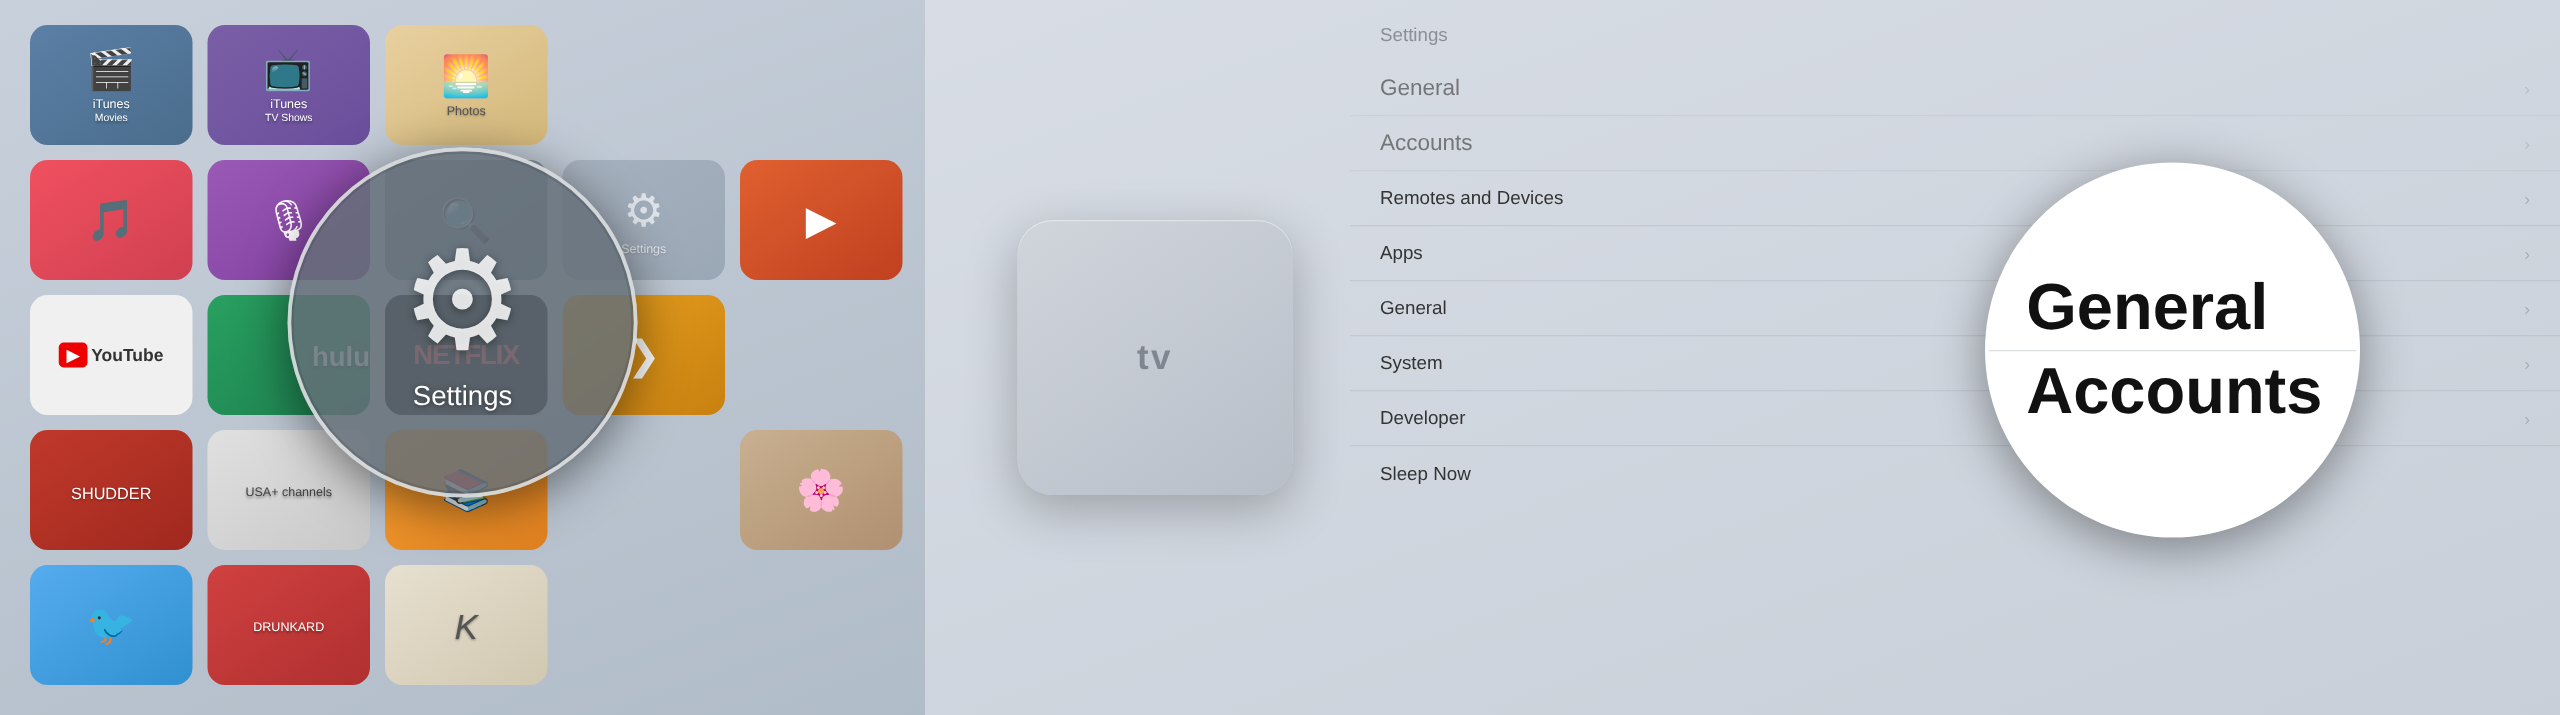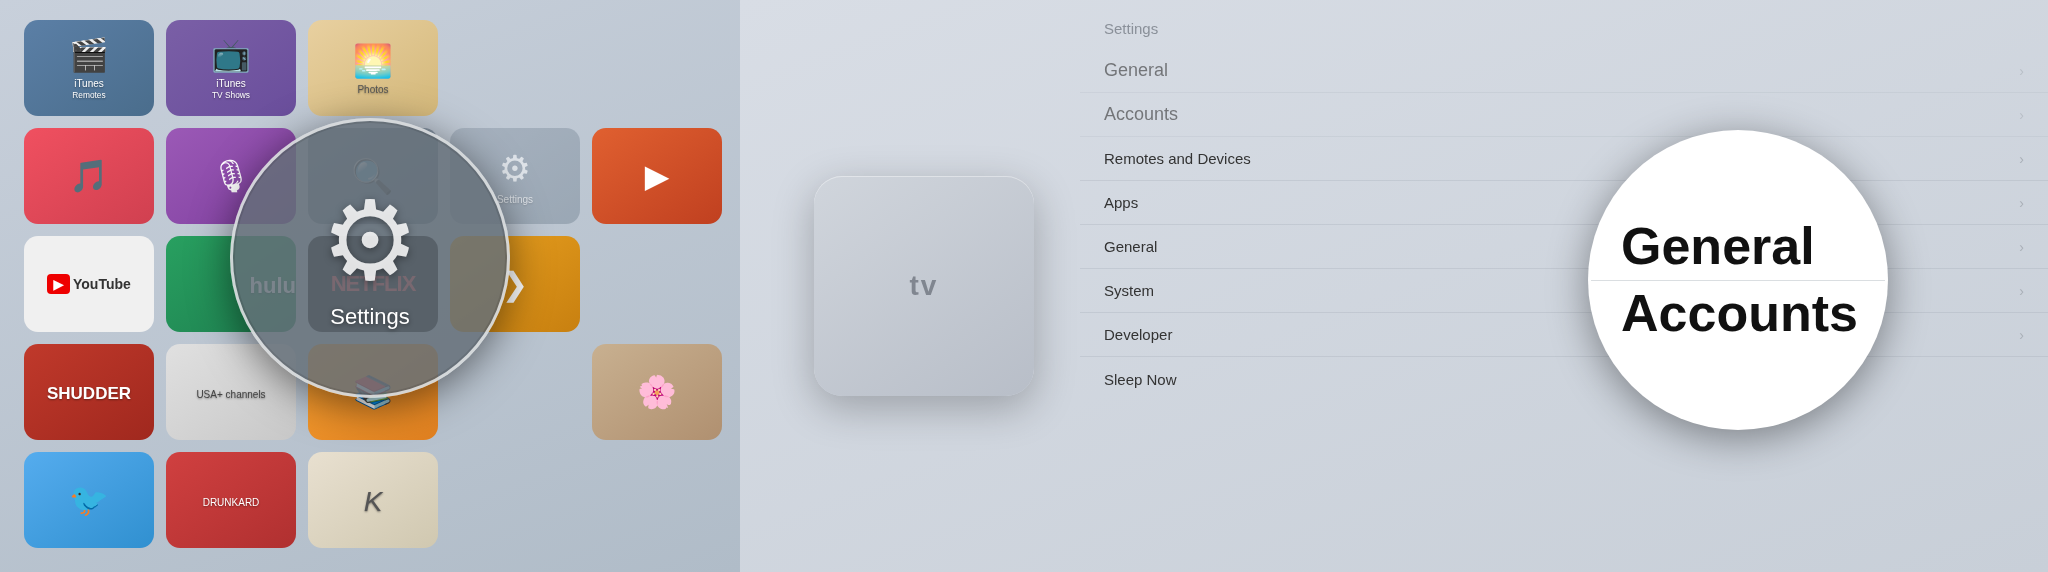--- a/index.html
+++ b/index.html
@@ -278,21 +278,21 @@
     }
   </style>
 </head>
 <body>
 
 <div class="left-panel">
   <div class="app-grid">
 
     <div class="app-tile itunes-movies">
       <span class="app-emoji">🎬</span>
-      <span class="app-label">iTunes<br><small>Remotes</small></span>
+      <span class="app-label">iTunes<br><small>Movies</small></span>
     </div>
     <div class="app-tile itunes-tv">
       <span class="app-emoji">📺</span>
       <span class="app-label">iTunes<br><small>TV Shows</small></span>
     </div>
     <div class="app-tile photos">
       <span class="app-emoji">🌅</span>
       <span class="app-label" style="color:#555">Photos</span>
     </div>
 
@@ -327,21 +327,21 @@
     </div>
     <div class="app-tile netflix">
       <span class="netflix-text">NETFLIX</span>
     </div>
     <div class="app-tile plex">
       <span class="app-emoji">❯</span>
     </div>
     <div class="app-tile" style="background:transparent;"></div>
 
     <div class="app-tile shudder">
-      <span class="app-label" style="font-size:17px;font-weight:700">SHUDDER</span>
+      <span class="app-label" style="font-size:13px;font-weight:400">SHUDDER</span>
     </div>
     <div class="app-tile usa-etc">
       <span class="app-label" style="font-size:10px;color:#444;">USA+ channels</span>
     </div>
     <div class="app-tile books">
       <span class="icon-book">📚</span>
     </div>
     <div class="app-tile" style="background:transparent;"></div>
 
     <div class="app-tile misc1">

